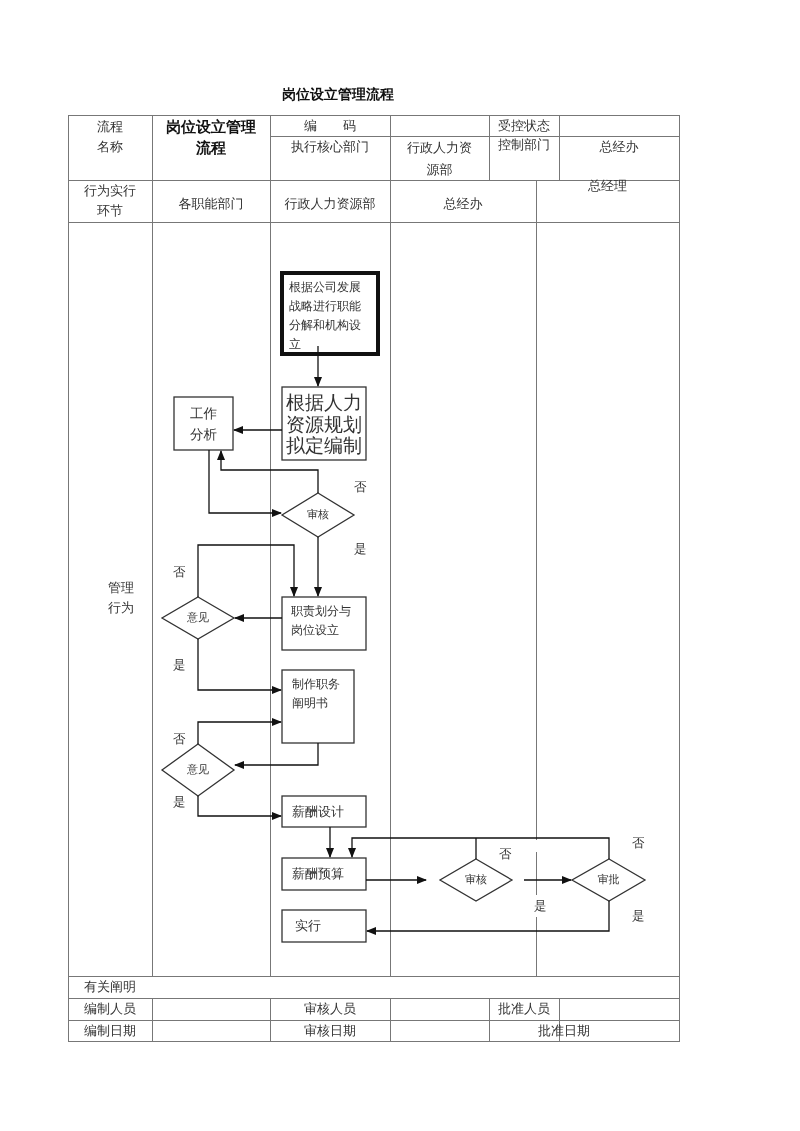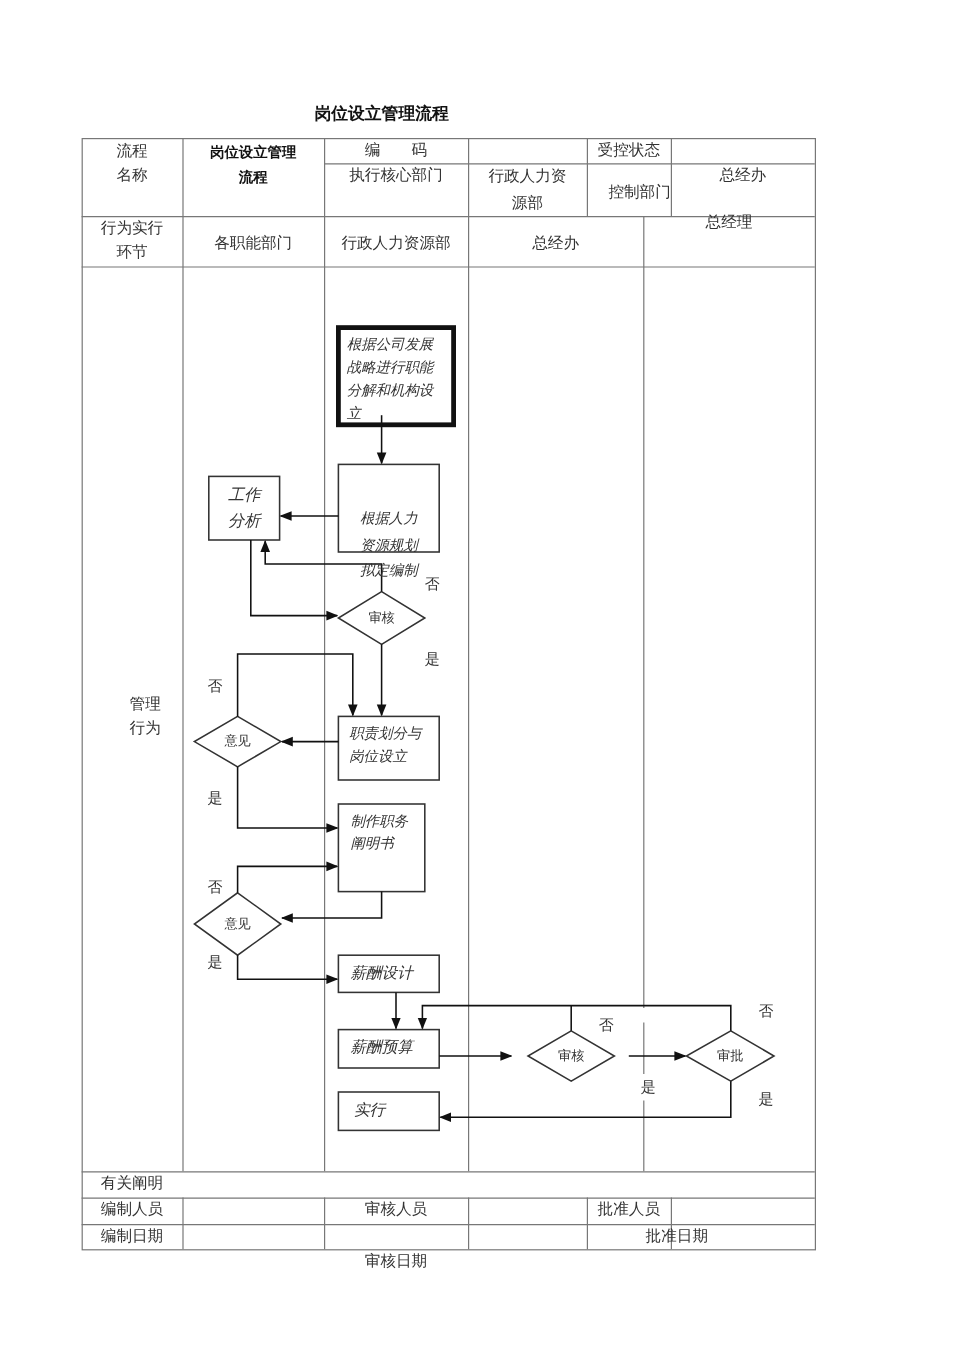--- a/index.html
+++ b/index.html
@@ -1,23 +1,23 @@
 <!DOCTYPE html>
 <html><head>
 <meta charset="utf-8">
 <style>
   html, body { margin: 0; padding: 0; background: #ffffff; }
   body { width: 800px; height: 1131px; position: relative; overflow: hidden;
          font-family: "DejaVu Serif", "Liberation Serif", serif; color: #222; }
   .title { position: absolute; left: 0; width: 636px; top: 86px; text-align: center;
-           font-family: Liberation Mono, monospace; font-weight: bold; font-size: 14px; color: #111; }
+           font-family: Liberation Mono, monospace; font-weight: bold; font-size: 14px; color: #111; padding-left: 20px; }
   .cell { position: absolute; box-sizing: border-box; font-size: 13px; color: #333; text-align: center; line-height: 20px; }
-  .bold { font-family: "DejaVu Sans", "Liberation Sans", sans-serif; font-weight: bold; color: #111; font-size: 12px; }
+  .bold { font-family: "DejaVu Sans", "Liberation Sans", sans-serif; font-weight: bold; color: #111; font-size: 15px; }
   svg.grid, svg.flow { position: absolute; left: 0; top: 0; }
-  .box-text { position: absolute; box-sizing: border-box; font-size: 12px; color: #333; line-height: 19px; font-style: italic; }
+  .box-text { position: absolute; box-sizing: border-box; font-size: 12px; color: #333; line-height: 19px; }
   .lbl { position: absolute; font-size: 12.5px; color: #333; }
   .dtext { position: absolute; font-size: 11px; color: #333; text-align: center; }
 </style>
 </head>
 <body>
 
 <div class="title">岗位设立管理流程</div>
 
 <svg class="grid" width="800" height="1131">
   <g stroke="#777" stroke-width="1" fill="none">
@@ -61,21 +61,21 @@
 <div class="cell" style="left:270px;top:116px;width:120px;">编　　码</div>
 <div class="cell" style="left:390px;top:116px;width:99px;"></div>
 <div class="cell" style="left:489px;top:116px;width:70px;">受控状态</div>
 <div class="cell" style="left:559px;top:116px;width:120px;"></div>
 
 <div class="cell" style="left:270px;top:137px;width:120px;">执行核心部门</div>
 <div class="cell" style="left:390px;top:137px;width:99px;line-height:22px;">
   <div>行政人力资</div>
   <div>源部</div>
 </div>
-<div class="cell" style="left:489px;top:151px;width:70px;text-align:right;">控制部门</div>
+<div class="cell" style="left:489px;top:135px;width:70px;">控制部门</div>
 <div class="cell" style="left:559px;top:137px;width:120px;">总经办</div>
 
 <div class="cell" style="left:68px;top:181px;width:84px;line-height:20px;">
   <div>行为实行</div>
   <div>环节</div>
 </div>
 <div class="cell" style="left:152px;top:194px;width:118px;">各职能部门</div>
 <div class="cell" style="left:270px;top:194px;width:120px;">行政人力资源部</div>
 <div class="cell" style="left:390px;top:194px;width:146px;">总经办</div>
 <div class="cell" style="left:536px;top:176px;width:143px;">总经理</div>
@@ -142,21 +142,21 @@
     <polyline points="609,901 609,931 367,931" marker-end="url(#ah)"></polyline>
   </g>
 </svg>
 
 <div class="box-text" style="left:289px;top:278px;width:88px;">
   <div>根据公司发展</div>
   <div>战略进行职能</div>
   <div>分解和机构设</div>
   <div>立</div>
 </div>
-<div class="box-text" style="left:282px;top:392px;width:84px;text-align:center;font-size:12px;line-height:21.5px;margin-top:30px;">
+<div class="box-text" style="left:282px;top:392px;width:84px;text-align:center;font-size:19px;line-height:21.5px;">
   <div>根据人力</div>
   <div>资源规划</div>
   <div>拟定编制</div>
 </div>
 <div class="box-text" style="left:174px;top:403px;width:59px;text-align:center;font-size:13.5px;line-height:21px;">
   <div>工作</div>
   <div>分析</div>
 </div>
 <div class="dtext" style="left:282px;top:507px;width:72px;">审核</div>
 <div class="box-text" style="left:291px;top:602px;width:75px;">
@@ -191,16 +191,16 @@
 
 <div class="cell" style="left:68px;top:999px;width:84px;">编制人员</div>
 <div class="cell" style="left:152px;top:999px;width:118px;"></div>
 <div class="cell" style="left:270px;top:999px;width:120px;">审核人员</div>
 <div class="cell" style="left:390px;top:999px;width:99px;"></div>
 <div class="cell" style="left:489px;top:999px;width:70px;">批准人员</div>
 <div class="cell" style="left:559px;top:999px;width:120px;"></div>
 
 <div class="cell" style="left:68px;top:1021px;width:84px;">编制日期</div>
 <div class="cell" style="left:152px;top:1021px;width:118px;"></div>
-<div class="cell" style="left:270px;top:1021px;width:120px;margin-top:21px;">审核日期</div>
+<div class="cell" style="left:270px;top:1021px;width:120px;">审核日期</div>
 <div class="cell" style="left:390px;top:1021px;width:99px;"></div>
 <div class="cell" style="left:489px;top:1021px;width:70px;margin-left:40px;">批准日期</div>
 <div class="cell" style="left:559px;top:1021px;width:120px;"></div>
 
 </body></html>

